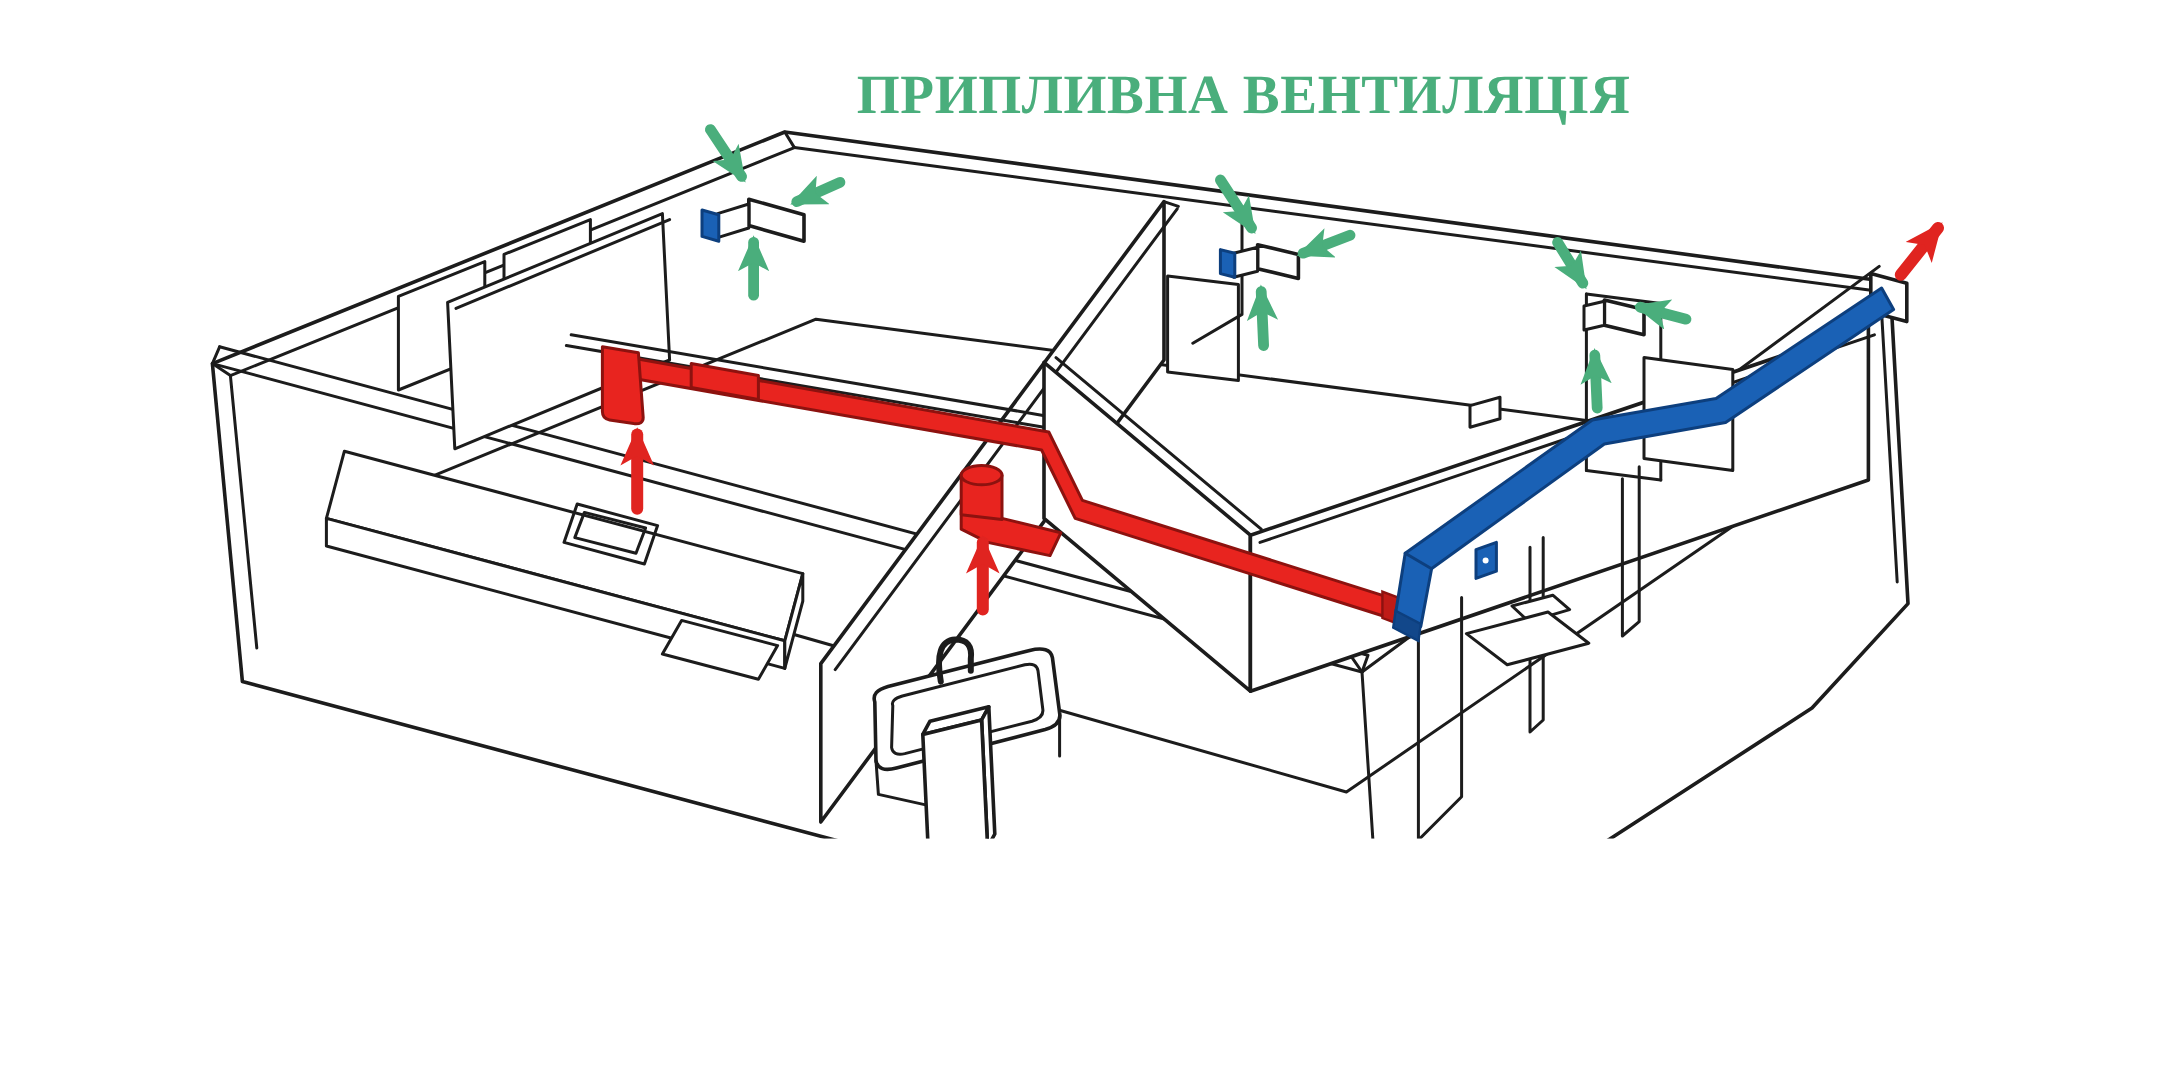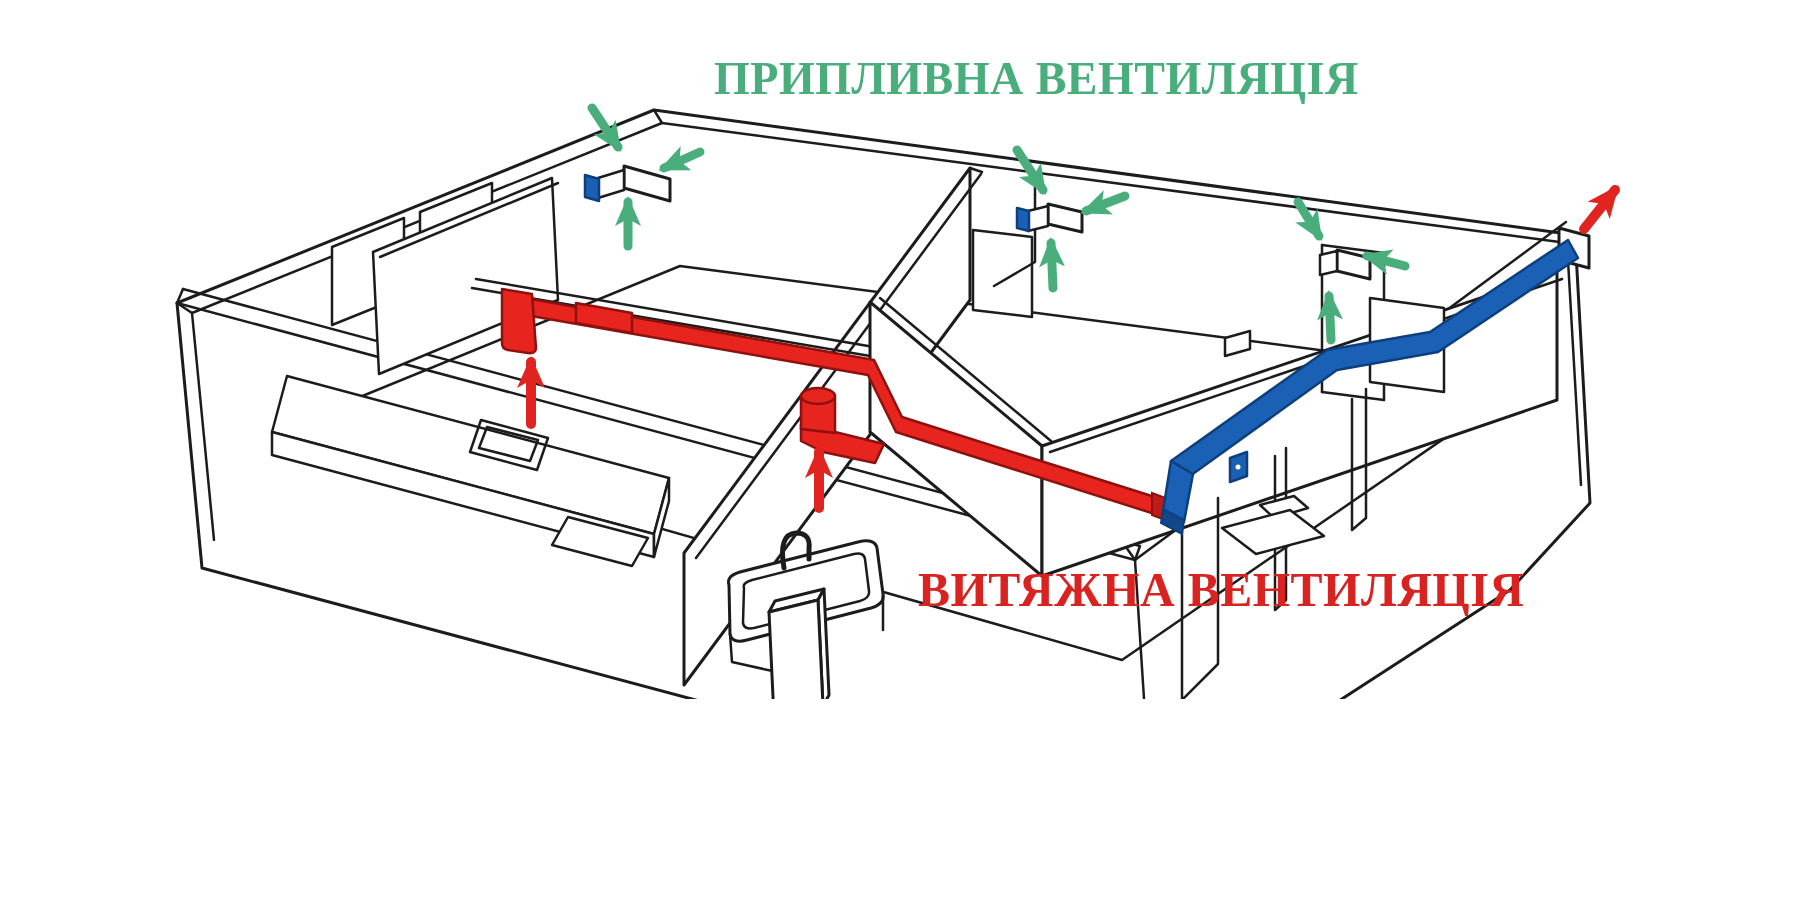--- a/index.html
+++ b/index.html
@@ -179,14 +179,13 @@
   </g>
 
   <g>
     <path class="red-arrow" d="M499,424 L499,362" marker-end="url(#rh)"></path>
     <path class="red-arrow" d="M787,508 L787,452" marker-end="url(#rh)"></path>
     <path class="red-arrow" d="M1552,229 L1583,190" marker-end="url(#rh)"></path>
   </g>
 </svg>
 
 <div class="diagram-label label-supply">ПРИПЛИВНА ВЕНТИЛЯЦІЯ</div>
-<div class="diagram-label label-exhaust">ВИТЯЖНА ВЕНТИЛЯЦІЯ</div>
 </div>
 
 </body></html>

